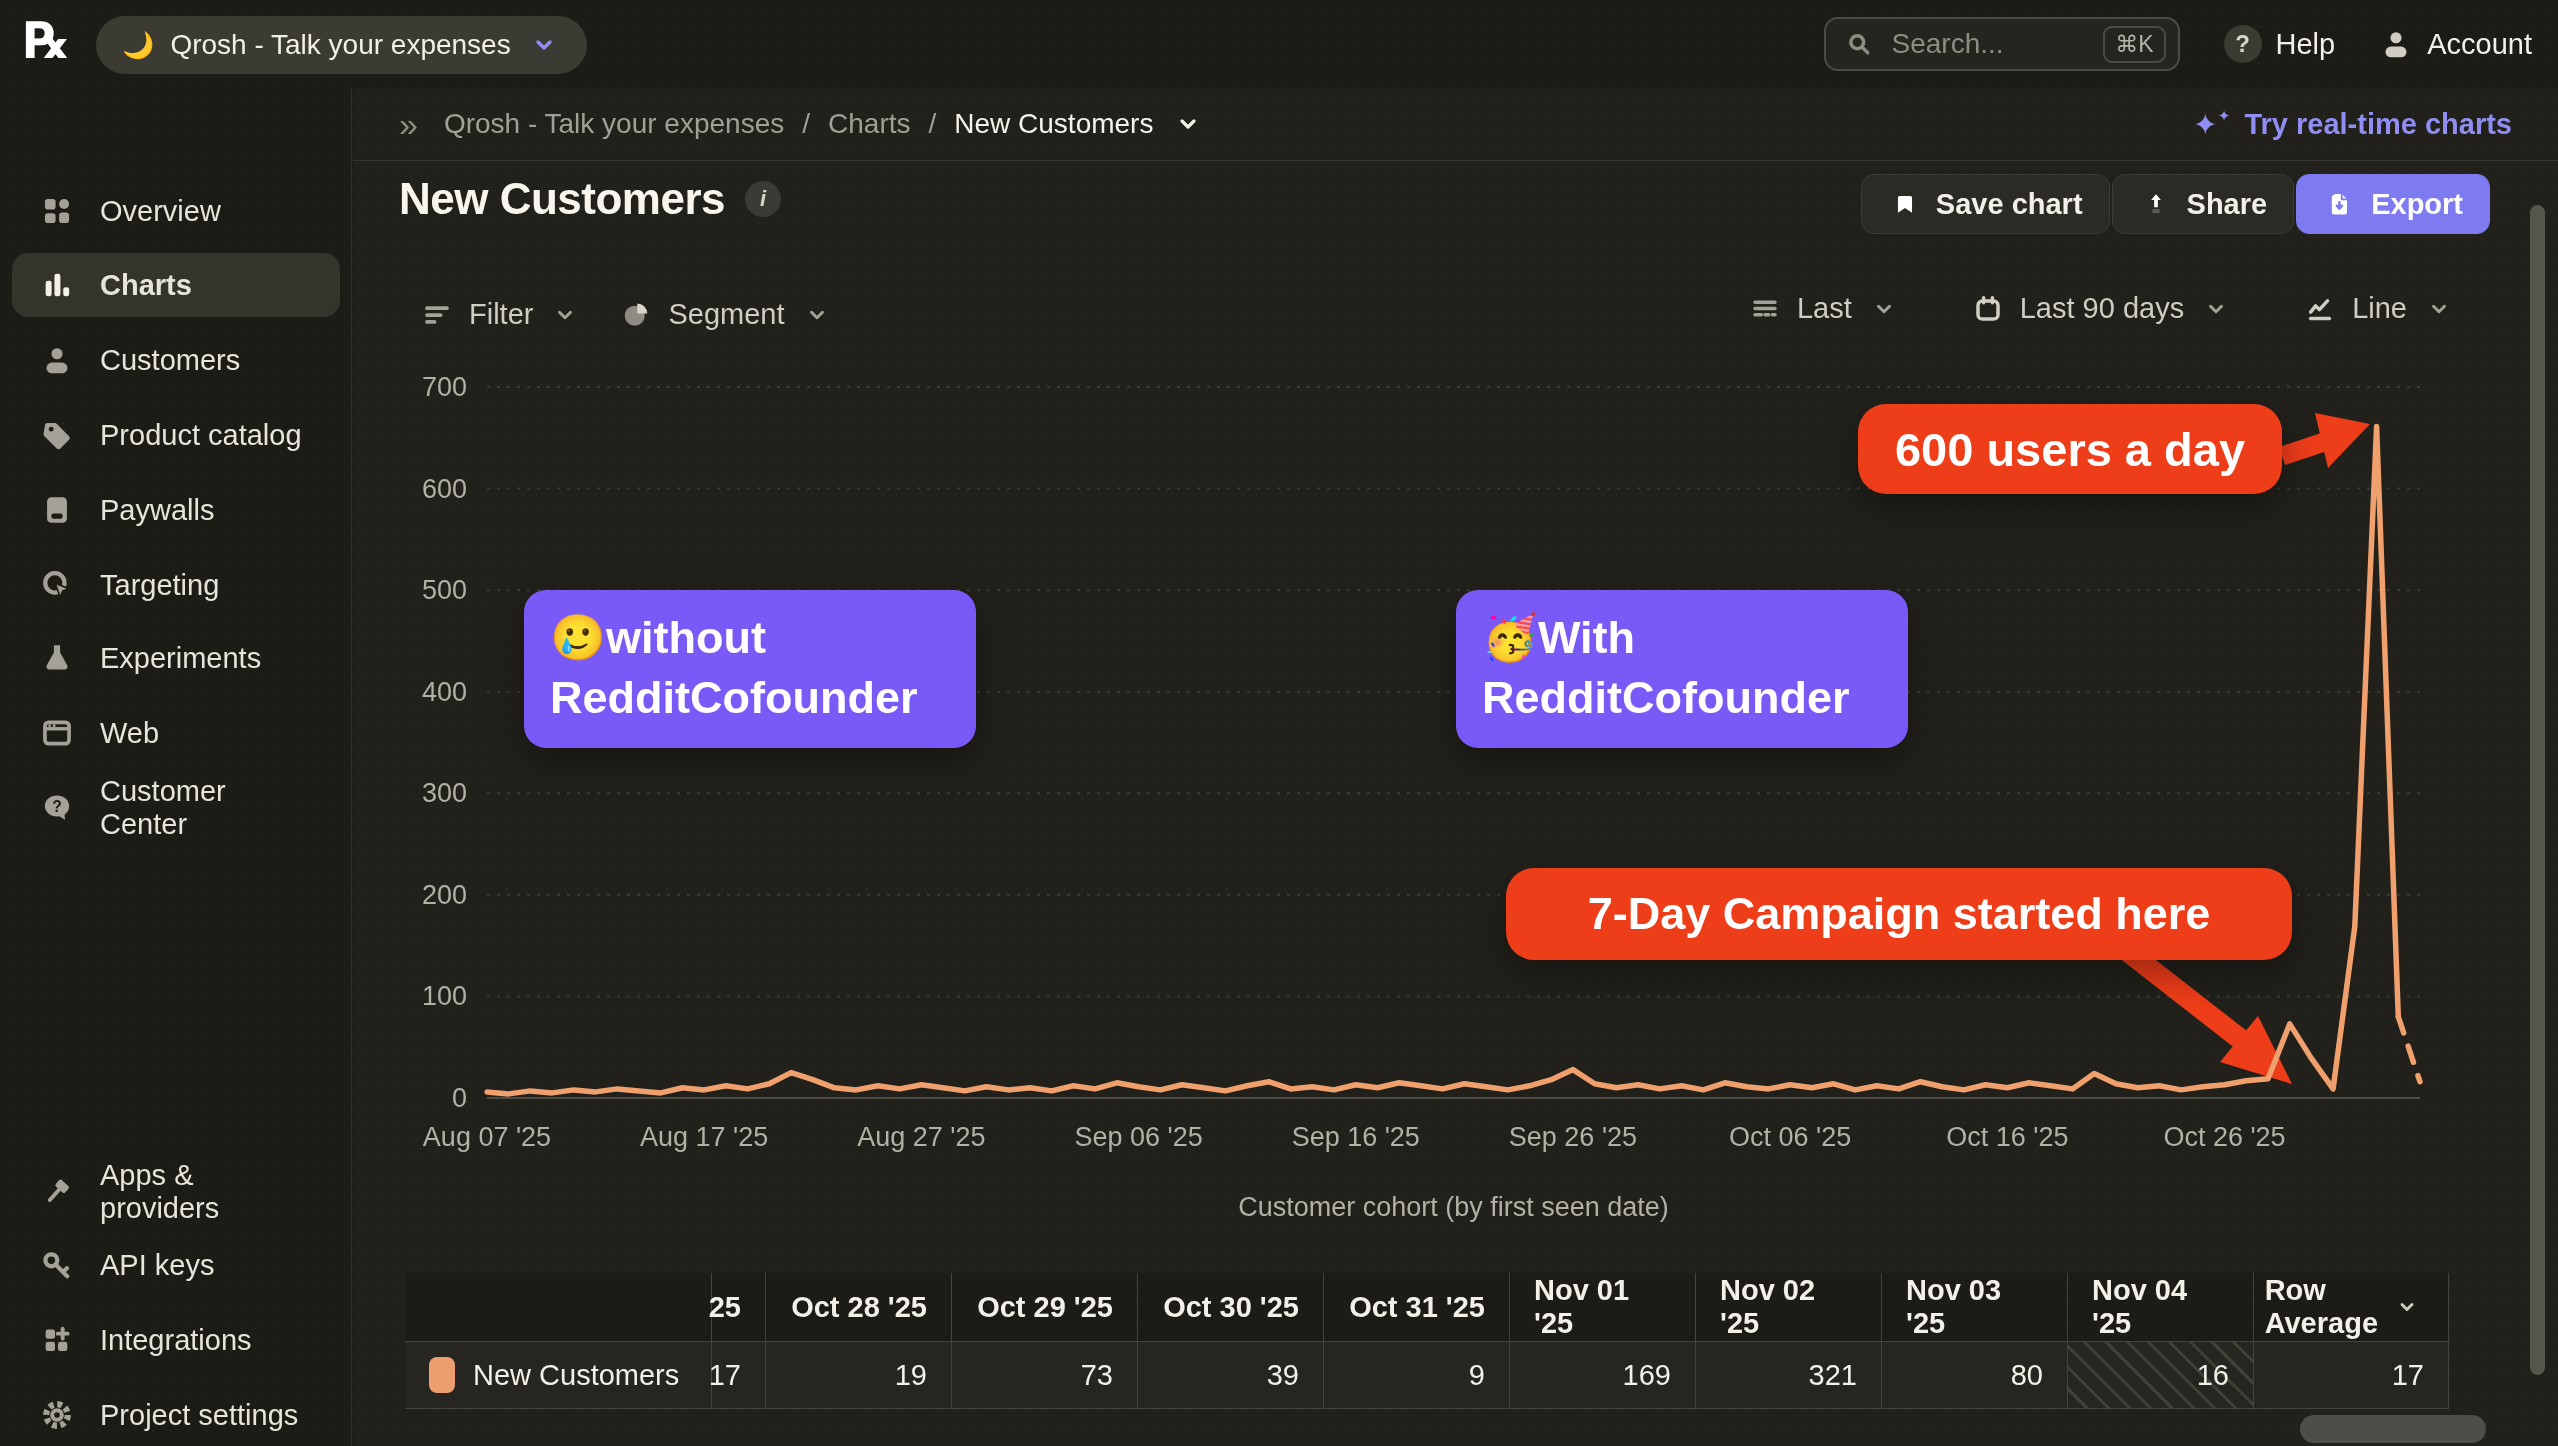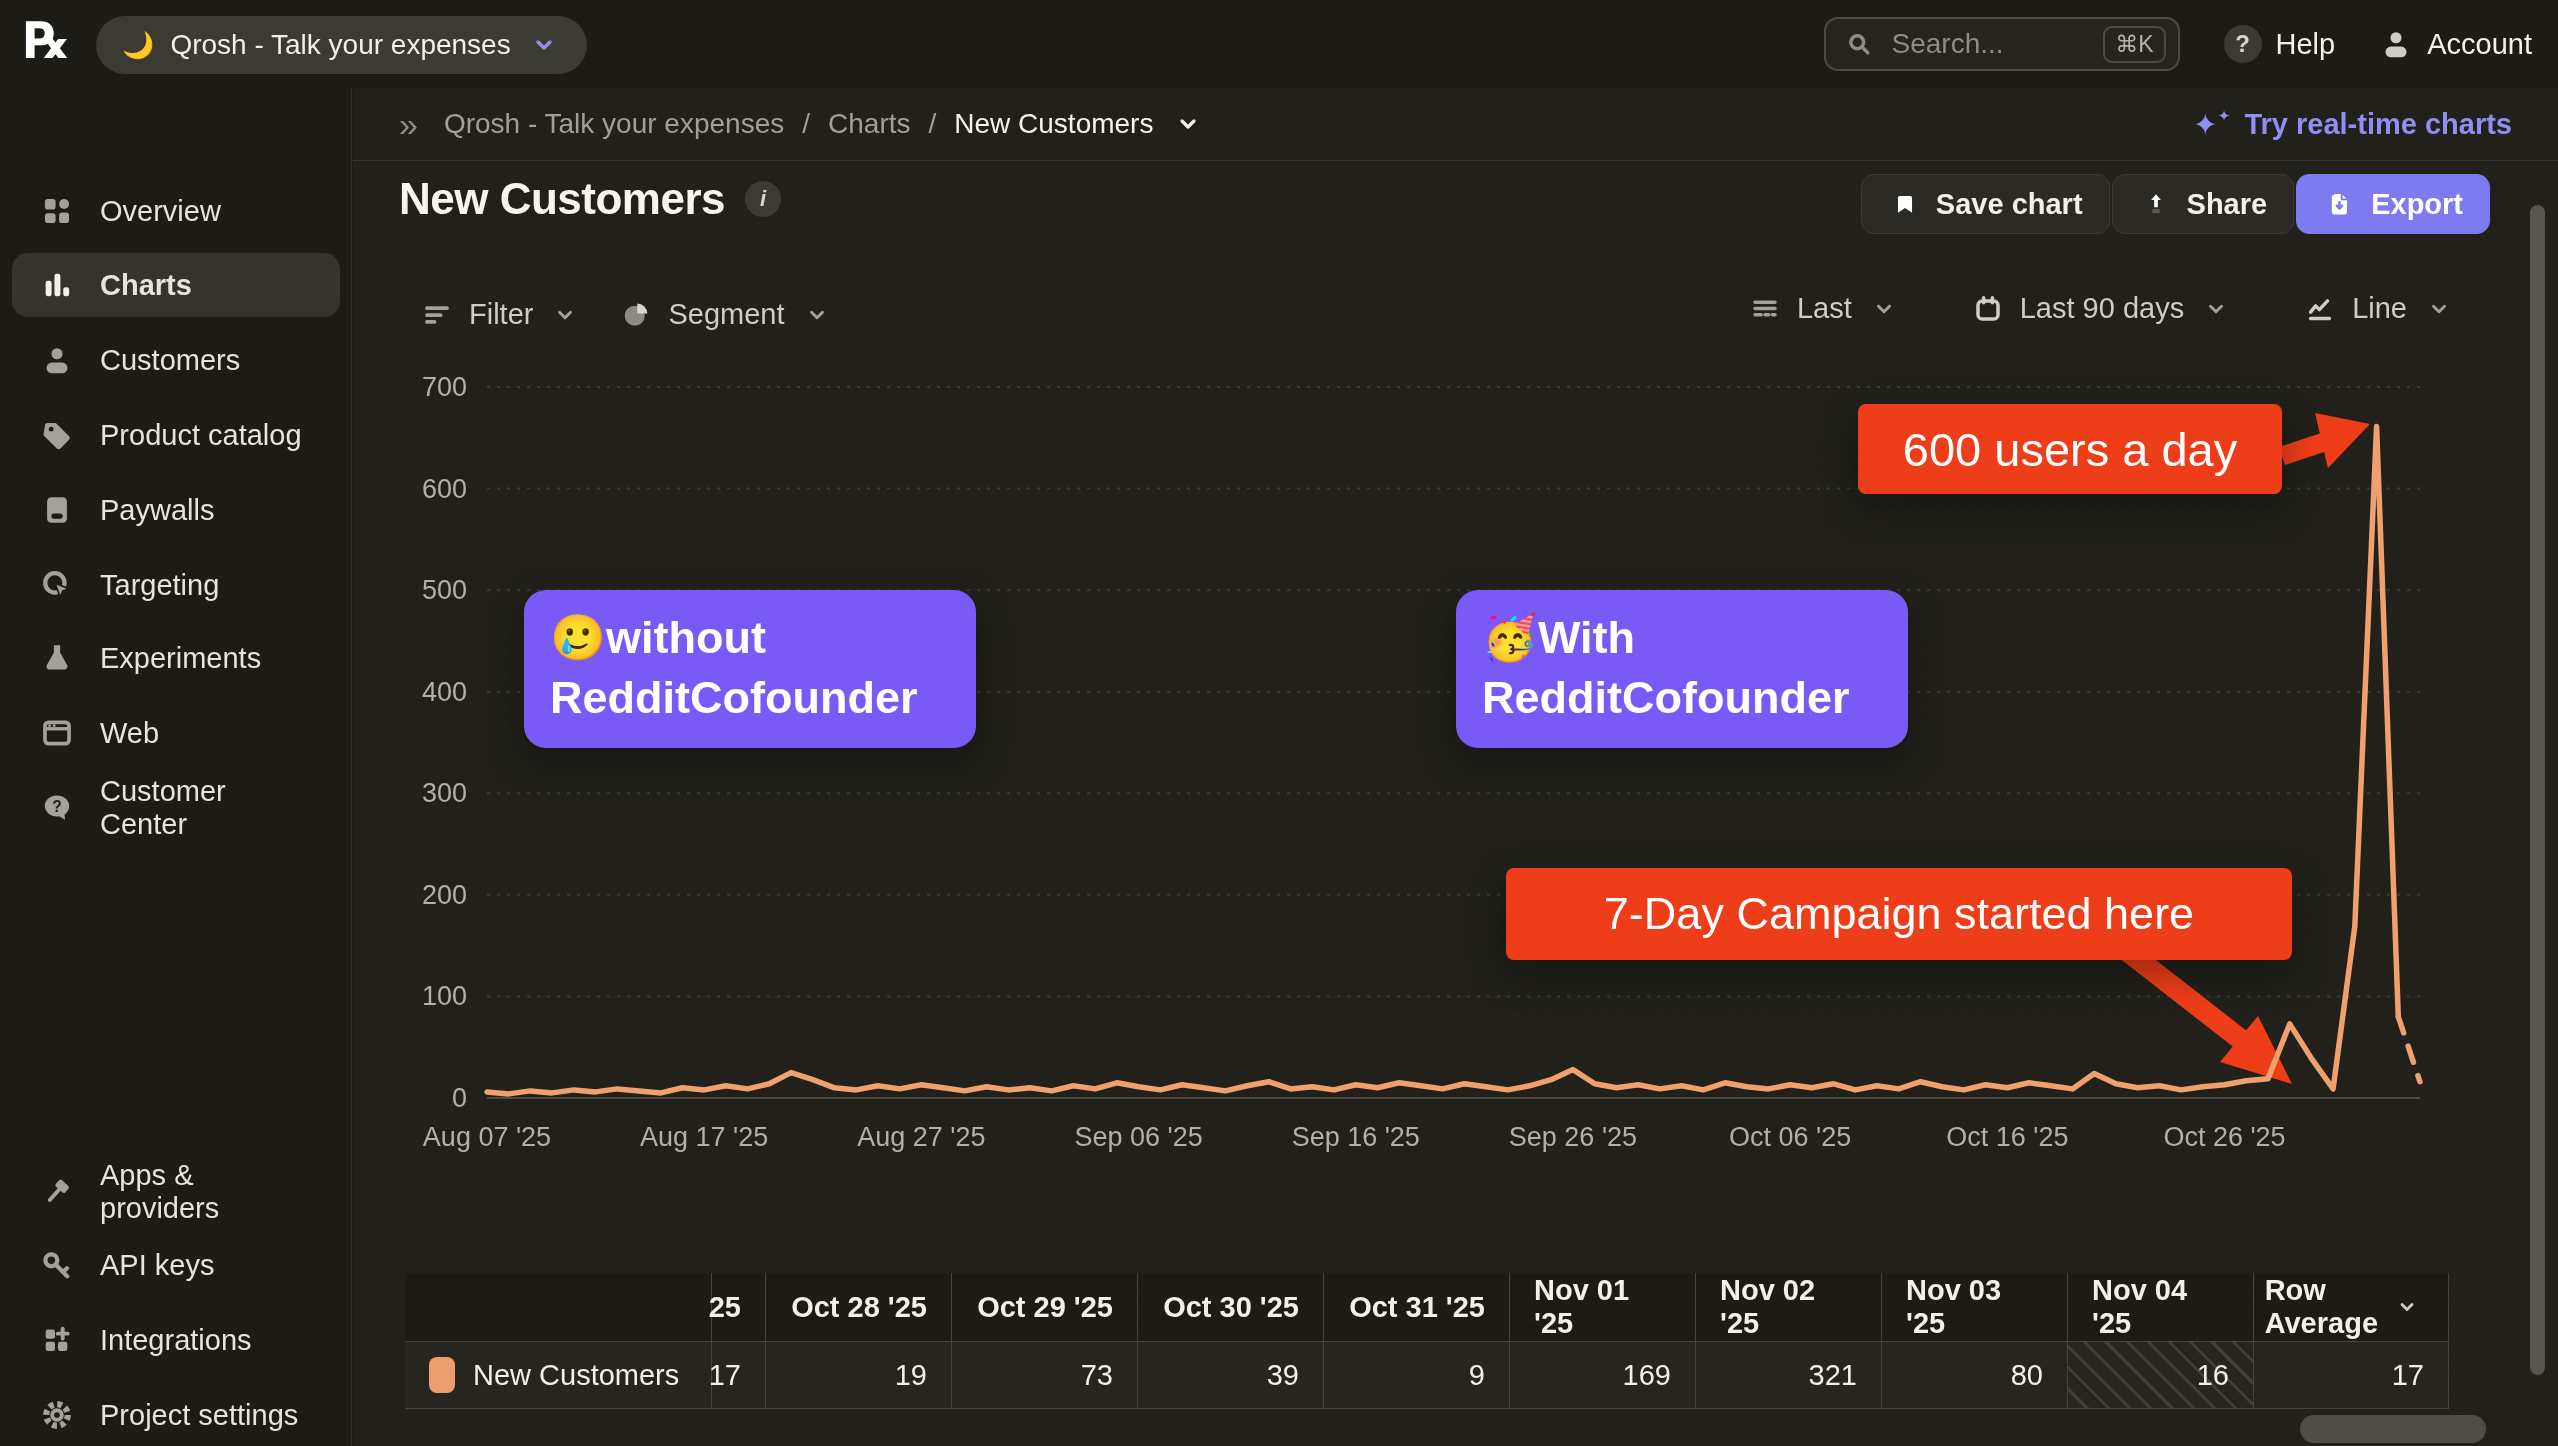--- a/index.html
+++ b/index.html
@@ -68,22 +68,22 @@
   #chart-svg { position:absolute; left:0; top:0; width:2558px; height:1446px; pointer-events:none; }
   .grid-line { stroke:#3b3a33; stroke-width:2; stroke-dasharray:3 7; }
   .axis-line { stroke:#4b4a43; stroke-width:2; }
   .ylab, .xlab { fill:#b2b0a7; font-size:27px; font-family:"Liberation Sans","DejaVu Sans",sans-serif; }
   #chart-caption { position:absolute; left:487px; top:1192px; width:1933px; text-align:center;
     color:#b2b0a7; font-size:27px; }
   
   .ann-purple { position:absolute; background:#7a5af7; border-radius:22px; color:#ffffff;
     padding:18px 0 0 26px; width:452px; height:158px; font-size:45px; font-weight:600; line-height:1.33;
     box-shadow:0 14px 36px rgba(0,0,0,0.35); z-index:5; }
-  .ann-red { position:absolute; background:#ee3d19; border-radius:8px; color:#ffffff;
-    display:flex; align-items:center; justify-content:center; font-size:47px; font-weight:400;
+  .ann-red { position:absolute; background:#ee3d19; border-radius:28px; color:#ffffff;
+    display:flex; align-items:center; justify-content:center; font-size:47px; font-weight:700;
     box-shadow:0 14px 36px rgba(0,0,0,0.35); z-index:5; }
   
   #cohort-table { position:absolute; left:405px; top:1273px; display:grid; grid-auto-rows:68px; z-index:4; }
   .tcell { display:flex; align-items:center; justify-content:flex-end; padding:0 24px;
     font-size:29px; color:#f2f0e8; border-left:1px solid #45443d; }
   .tcell.head { font-weight:700; background:rgba(14,13,10,0.25); justify-content:flex-end; gap:12px; }
   .tcell.first { border-left:none; justify-content:flex-start; gap:18px; }
   .tcell.body { background:#26251f; border-top:1px solid #45443d; border-bottom:1px solid #45443d; }
   .tcell.lastcol { border-right:1px solid #45443d;align-items:center; }
   .tcell.hatch { background-image:repeating-linear-gradient(45deg, transparent 0 12px, #3f3e37 12px 15px); }
@@ -364,20 +364,21 @@
       <text class="xlab" x="2224.5280898876404" y="1146" text-anchor="middle">Oct 26 '25</text>
       <g fill="#ee3d19">
         <line x1="2282" y1="456" x2="2330" y2="440" stroke="#ee3d19" stroke-width="19"></line>
         <polygon points="2370,424 2315,413 2328,468"></polygon>
         <line x1="2126" y1="950" x2="2244" y2="1042" stroke="#ee3d19" stroke-width="21"></line>
         <polygon points="2292,1084 2220,1062 2258,1016"></polygon>
       </g>
       <polyline points="487.0,1091.9 508.7,1093.9 530.4,1090.9 552.2,1092.9 573.9,1089.9 595.6,1091.9 617.3,1088.9 639.0,1090.9 660.8,1092.9 682.5,1087.8 704.2,1089.9 725.9,1085.8 747.6,1088.9 769.3,1083.8 791.1,1072.6 812.8,1079.7 834.5,1087.8 856.2,1089.9 877.9,1085.8 899.7,1088.9 921.4,1084.8 943.1,1087.8 964.8,1090.9 986.5,1086.8 1008.3,1089.9 1030.0,1087.8 1051.7,1090.9 1073.4,1085.8 1095.1,1088.9 1116.9,1082.8 1138.6,1086.8 1160.3,1089.9 1182.0,1084.8 1203.7,1087.8 1225.4,1090.9 1247.2,1085.8 1268.9,1081.7 1290.6,1088.9 1312.3,1086.8 1334.0,1089.9 1355.8,1084.8 1377.5,1087.8 1399.2,1082.8 1420.9,1085.8 1442.6,1088.9 1464.4,1083.8 1486.1,1086.8 1507.8,1089.9 1529.5,1085.8 1551.2,1079.7 1573.0,1069.6 1594.7,1083.8 1616.4,1087.8 1638.1,1084.8 1659.8,1088.9 1681.6,1085.8 1703.3,1089.9 1725.0,1082.8 1746.7,1086.8 1768.4,1088.9 1790.1,1084.8 1811.9,1087.8 1833.6,1083.8 1855.3,1089.9 1877.0,1085.8 1898.7,1088.9 1920.5,1081.7 1942.2,1086.8 1963.9,1089.9 1985.6,1084.8 2007.3,1087.8 2029.1,1082.8 2050.8,1085.8 2072.5,1088.9 2094.2,1073.6 2115.9,1083.8 2137.7,1087.8 2159.4,1085.8 2181.1,1089.9 2202.8,1086.8 2224.5,1084.8 2246.2,1080.7 2268.0,1078.7 2289.7,1023.9 2311.4,1058.4 2333.1,1088.9 2354.8,926.3 2376.6,426.6 2398.3,1016.7 " fill="none" stroke="#f0a06d" stroke-width="5.5" stroke-linejoin="round" stroke-linecap="round"></polyline>
       <line x1="2398.2808988764045" y1="1016.7428571428571" x2="2420" y2="1081.7485714285715" stroke="#f0a06d" stroke-width="5.5" stroke-linecap="round" stroke-dasharray="17 14"></line>
     </svg>
+  <div id="chart-caption">Customer cohort (by first seen date)</div>
 
   <div class="ann-purple annlayer" style="left:524px; top:590px;">
     <div><span>🥲</span><span>without</span></div>
     <div>RedditCofounder</div>
   </div>
   <div class="ann-purple annlayer" style="left:1456px; top:590px;">
     <div><span>🥳</span><span>With</span></div>
     <div>RedditCofounder</div>
   </div>
   <div class="ann-red annlayer" style="left:1858px; top:404px; width:424px; height:90px;">

